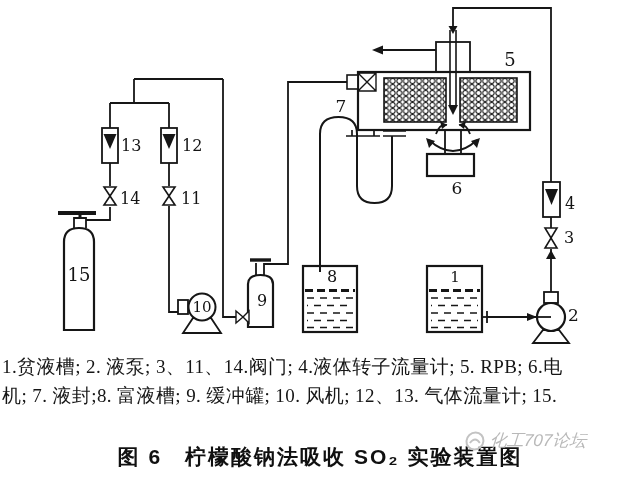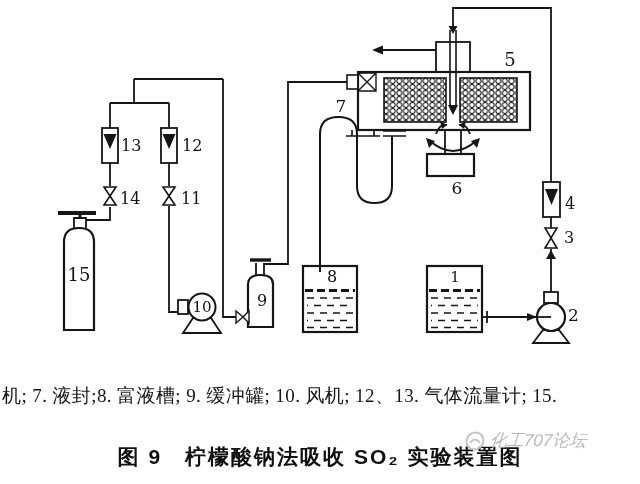--- a/index.html
+++ b/index.html
@@ -197,23 +197,24 @@
   </g>
   <text class="lbl" x="568" y="321" font-size="17">2</text>
 
   <g>
     <rect x="543" y="182" width="17" height="35" fill="#fff" stroke="#161616" stroke-width="1.8"></rect>
     <path d="M545,189 L558,189 L551.5,205 Z" fill="#161616"></path>
   </g>
   <text class="lbl" x="565" y="209" font-size="16">4</text>
 </svg>
 
+<div class="legend-line" id="legend1">1.贫液槽; 2. 液泵; 3、11、14.阀门; 4.液体转子流量计; 5. RPB; 6.电</div>
 <div class="legend-line" id="legend2">机; 7. 液封;8. 富液槽; 9. 缓冲罐; 10. 风机; 12、13. 气体流量计; 15.</div>
 
-<div class="caption">图 9　柠檬酸钠法吸收 SO₂ 实验装置图</div>
+<div class="caption">图 6　柠檬酸钠法吸收 SO₂ 实验装置图</div>
 
 <div class="watermark">
   <svg width="22" height="22" viewBox="0 0 22 22">
     <circle cx="11" cy="11" r="8.5" fill="none" stroke="#c3c3c3" stroke-width="2"></circle>
     <path d="M6,13 Q11,6 16,13" fill="none" stroke="#c3c3c3" stroke-width="1.8"></path>
   </svg>
   <span>化工707论坛</span>
 </div>
 
 </div>

